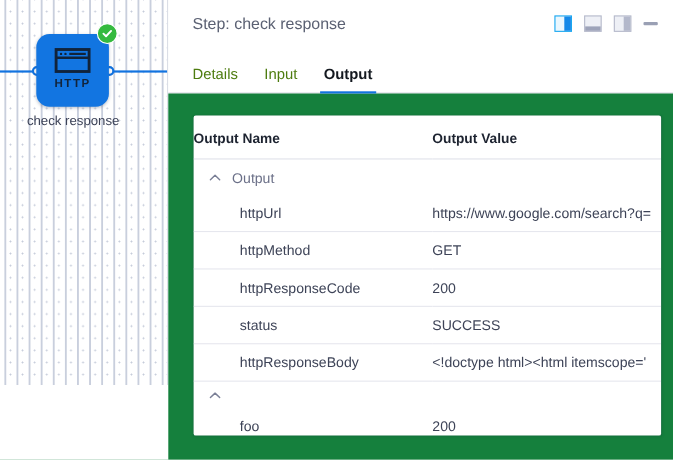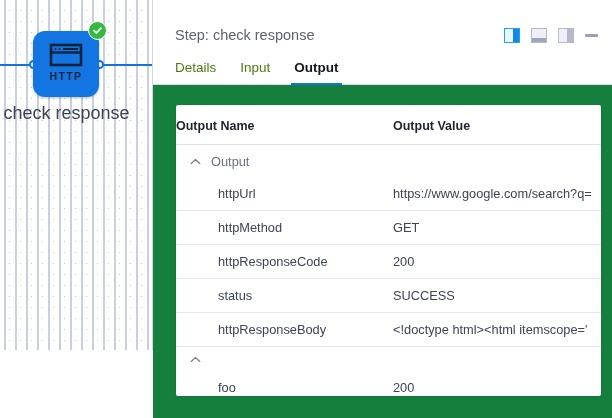--- a/index.html
+++ b/index.html
@@ -106,38 +106,38 @@
     align-items: center;
     justify-content: center;
     box-sizing: border-box;
   }
   .node-label {
     position: absolute;
     left: 0;
     top: 103px;
     width: 133px;
     text-align: center;
-    font-size: 18px;
+    font-size: 12px;
     color: #3c4257;
     font-family: "Liberation Sans", sans-serif;
   }
 
   
   .panel {
     position: relative;
     width: 459px;
     height: 418px;
     background: #ffffff;
     display: flex;
     flex-direction: column;
   }
   .panel-header {
     height: 43px;
     display: flex;
-    align-items: flex-end;
+    align-items: center;
     padding: 0 14px 0 22px;
     flex: none;
   }
   .panel-title {
     font-size: 14.5px;
     color: #5b6173;
     font-weight: 400;
     flex: 1;
     white-space: nowrap;
   }

